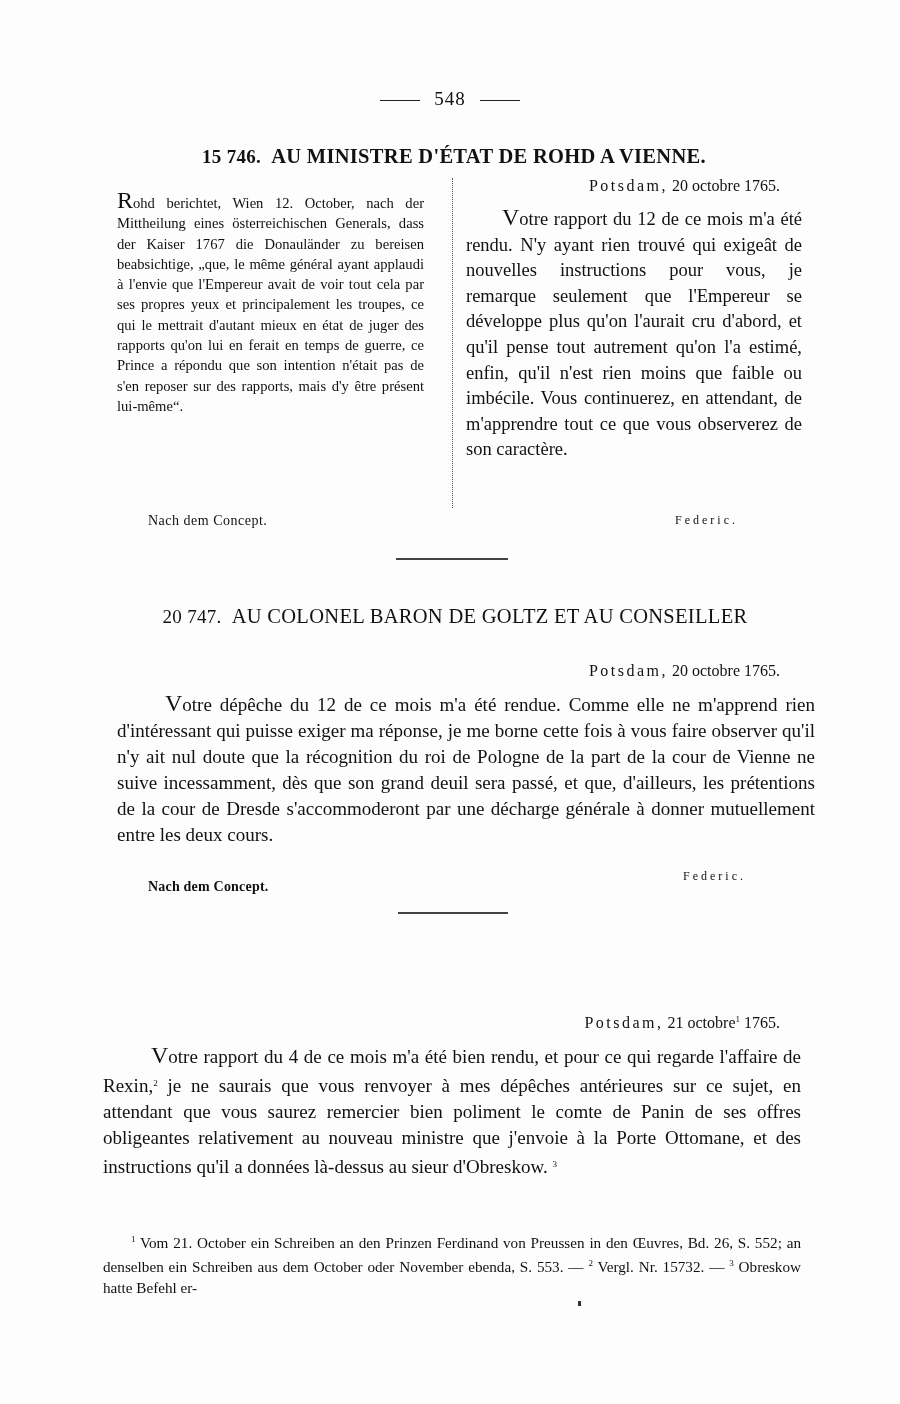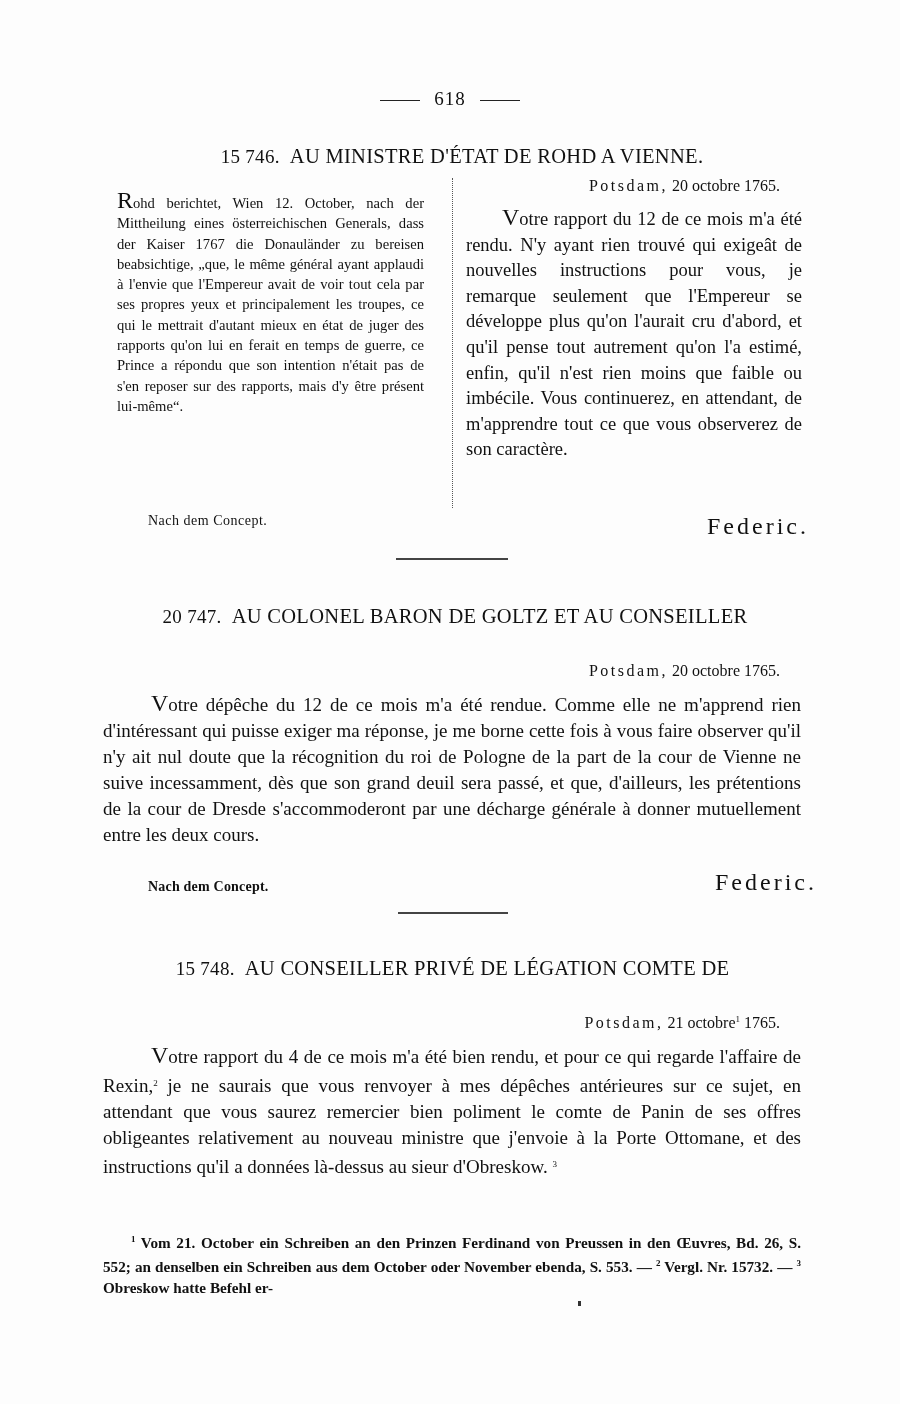--- a/index.html
+++ b/index.html
@@ -26,43 +26,43 @@
   .small-col p { margin: 14px; }
   .small-col .dropcap { font-size: 24px; }
   .right-col {
     font-size: 18.5px; line-height: 25.6px; text-align: justify;
   }
   .right-col p { margin: 0; text-indent: 36px; }
   .dropv { font-size: 24px; }
   .divider-dotted {
     border-left: 1px dotted #555;
   }
-  .signature { font-size: 24px; letter-spacing: 3px; margin-left: 32px; }
+  .signature { font-size: 12px; letter-spacing: 3px; }
   .concept { font-size: 14px; letter-spacing: 0.5px; }
   .concept.bold { font-weight: bold; letter-spacing: 0.2px; }
   .rule { height: 2px; background: #444; }
   .body-text {
     font-size: 19px; line-height: 26px; text-align: justify;
   }
   .body-text p { margin: 0; text-indent: 48px; }
   .footnotes {
-    font-size: 15.2px; line-height: 21px; text-align: justify; font-weight: bold;
+    font-size: 15.2px; line-height: 21px; text-align: justify;
   }
   .footnotes p { margin: 0; text-indent: 28px; }
   sup { font-size: 9px; vertical-align: 6px; }
   .speck { width: 3px; height: 5px; background: #333; }
 </style>
 </head>
 <body>
 
 <div class="abs page-number">
-  <span class="dash"></span><span>618</span><span class="dash"></span>
+  <span class="dash"></span><span>548</span><span class="dash"></span>
 </div>
 
-<div class="abs heading" style="left:112px; width:700px; top:143px;">
+<div class="abs heading" style="left:104px; width:700px; top:143px;font-weight:bold;">
   <span class="num">15 746.</span><span>AU MINISTRE D'ÉTAT DE ROHD A VIENNE.</span>
 </div>
 
 <div class="abs small-col" style="left:103px; width:335px; top:176px;">
   <p><span class="dropcap">R</span><span>ohd berichtet, Wien 12. October, nach der Mittheilung eines österreichischen Generals, dass der Kaiser 1767 die Donauländer zu bereisen beabsichtige, „que, le même général ayant applaudi à l'envie que l'Empereur avait de voir tout cela par ses propres yeux et principalement les troupes, ce qui le mettrait d'autant mieux en état de juger des rapports qu'on lui en ferait en temps de guerre, ce Prince a répondu que son intention n'était pas de s'en reposer sur des rapports, mais d'y être présent lui-même“.</span></p>
 </div>
 
 <div class="abs concept" style="left:148px; top:513px;">Nach dem Concept.</div>
 
 <div class="abs divider-dotted" style="left:452px; top:178px; height:330px;"></div>
@@ -80,31 +80,30 @@
 <div class="abs rule" style="left:396px; width:112px; top:558px;"></div>
 
 <div class="abs heading" style="left:100px; width:710px; top:603px;">
   <div><span class="num">20 747.</span><span>AU COLONEL BARON DE GOLTZ ET AU CONSEILLER</span></div>
 </div>
 
 <div class="abs date" style="left:470px; width:310px; top:662px;">
   <span class="place">Potsdam,</span> <span>20 octobre 1765.</span>
 </div>
 
-<div class="abs body-text" style="left:103px; width:698px; top:690px;">
+<div class="abs body-text" style="left:117px; width:698px; top:690px;">
   <p><span class="dropv">V</span><span>otre dépêche du 12 de ce mois m'a été rendue. Comme elle ne m'apprend rien d'intéressant qui puisse exiger ma réponse, je me borne cette fois à vous faire observer qu'il n'y ait nul doute que la récognition du roi de Pologne de la part de la cour de Vienne ne suive incessamment, dès que son grand deuil sera passé, et que, d'ailleurs, les prétentions de la cour de Dresde s'accommoderont par une décharge générale à donner mutuellement entre les deux cours.</span></p>
 </div>
 
 <div class="abs concept bold" style="left:148px; top:879px;">Nach dem Concept.</div>
 <div class="abs signature" style="left:683px; top:869px;">Federic.</div>
 
 <div class="abs rule" style="left:398px; width:110px; top:912px;"></div>
 
 <div class="abs heading" style="left:100px; width:705px; top:955px;">
-  <div><span class="num">15 748.</span><span>AU CONSEILLER PRIVÉ DE LÉGATION COMTE DE</span></div>
 </div>
 
 <div class="abs date" style="left:470px; width:310px; top:1014px;">
   <span class="place">Potsdam,</span> <span>21 octobre</span><sup>1</sup> <span>1765.</span>
 </div>
 
 <div class="abs body-text" style="left:103px; width:698px; top:1042px;">
   <p><span class="dropv">V</span><span>otre rapport du 4 de ce mois m'a été bien rendu, et pour ce qui regarde l'affaire de Rexin,</span><sup>2</sup><span> je ne saurais que vous renvoyer à mes dépêches antérieures sur ce sujet, en attendant que vous saurez remercier bien poliment le comte de Panin de ses offres obligeantes relativement au nouveau ministre que j'envoie à la Porte Ottomane, et des instructions qu'il a données là-dessus au sieur d'Obreskow.</span> <sup>3</sup></p>
 </div>
 

